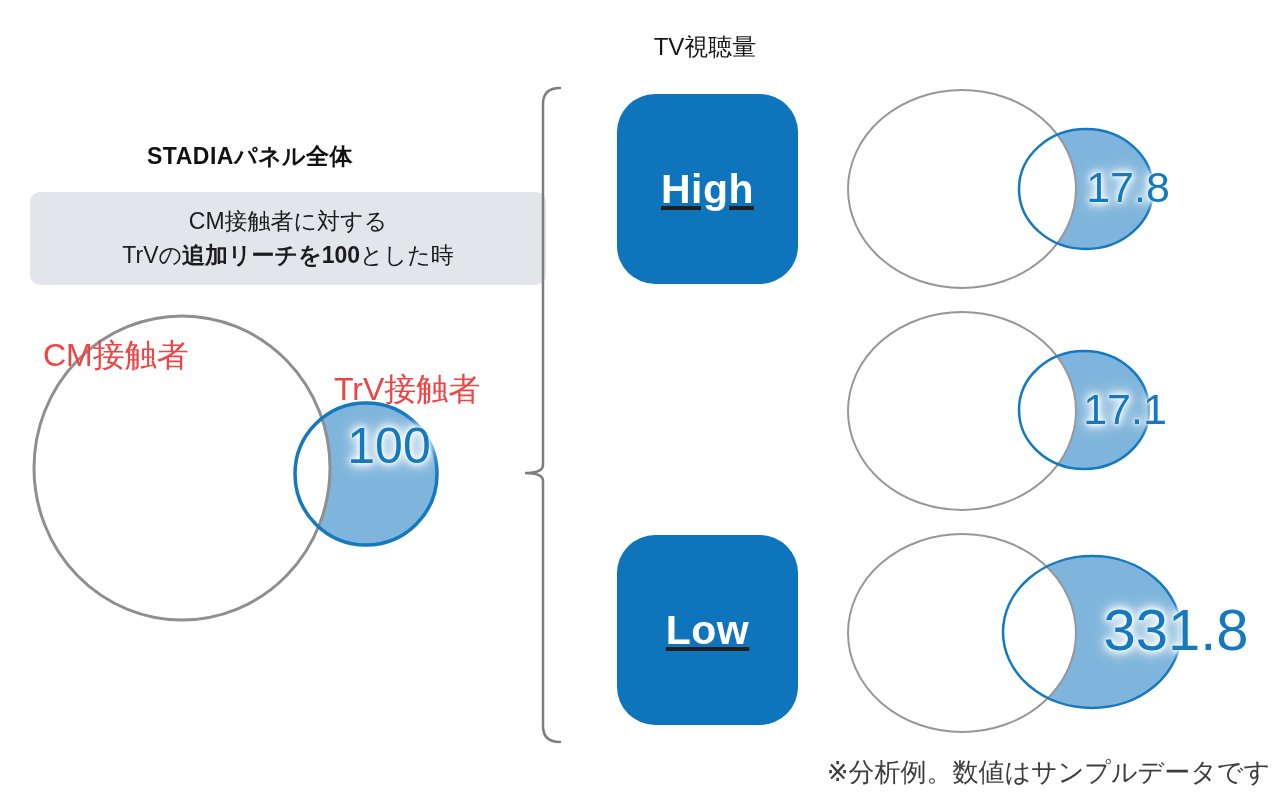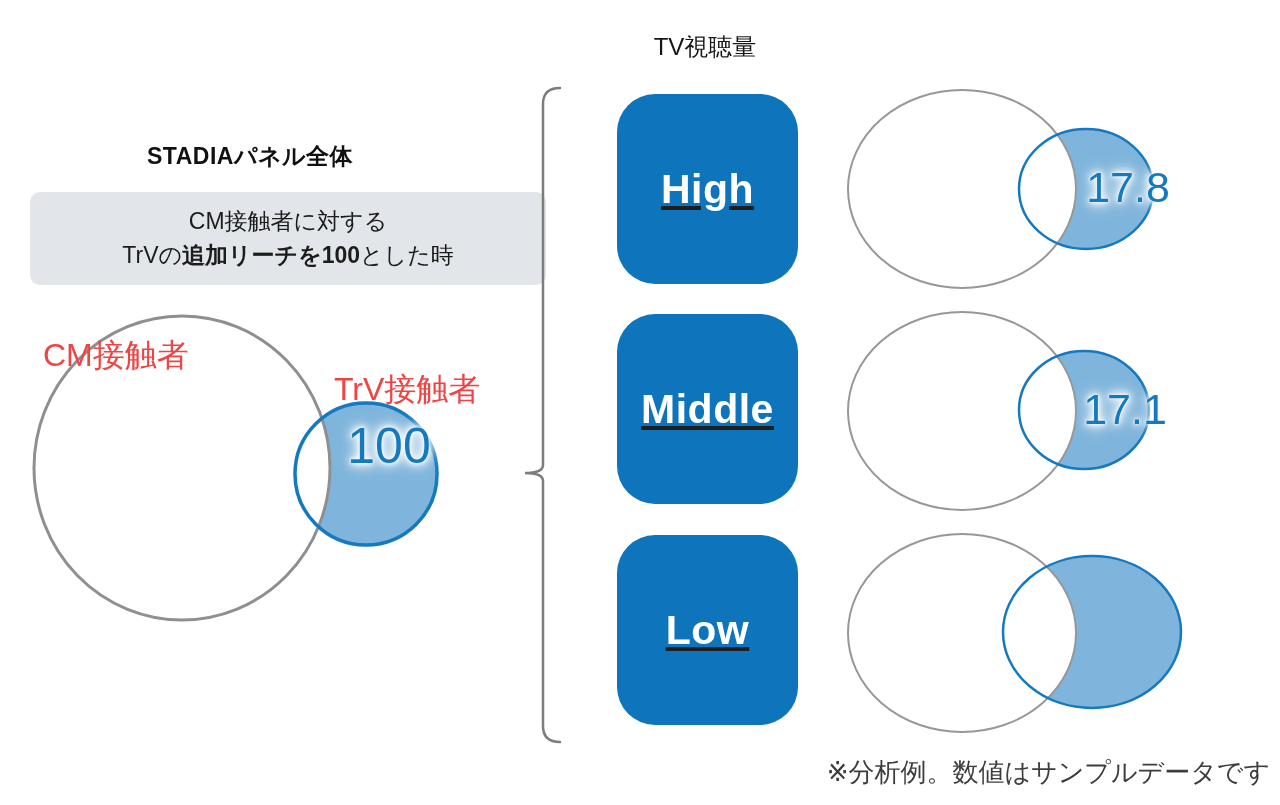--- a/index.html
+++ b/index.html
@@ -83,23 +83,20 @@
         <rect x="0" y="0" width="350" height="212" fill="#fff"></rect>
         <ellipse cx="122" cy="107" rx="114" ry="99" fill="#000"></ellipse>
       </mask>
     </defs>
     <ellipse cx="246" cy="107" rx="67" ry="60" fill="#7fb5dc" mask="url(#m-high)"></ellipse>
     <ellipse cx="122" cy="107" rx="114" ry="99" fill="none" stroke="#979797" stroke-width="2"></ellipse>
     <ellipse cx="246" cy="107" rx="67" ry="60" fill="none" stroke="#1579c0" stroke-width="2.5"></ellipse>
   </svg>
   <div class="abs venn-value v-sm" style="left:1128px;top:187px;">17.8</div>
 
-  <div class="abs level-box" style="top:314px;">
-    <span>Middle</span>
-  </div>
   <svg class="abs" style="left:840px;top:304px;" width="350" height="212" viewBox="0 0 350 212">
     <defs>
       <mask id="m-mid">
         <rect x="0" y="0" width="350" height="212" fill="#fff"></rect>
         <ellipse cx="122" cy="107" rx="114" ry="99" fill="#000"></ellipse>
       </mask>
     </defs>
     <ellipse cx="244" cy="106" rx="65" ry="59" fill="#7fb5dc" mask="url(#m-mid)"></ellipse>
     <ellipse cx="122" cy="107" rx="114" ry="99" fill="none" stroke="#979797" stroke-width="2"></ellipse>
     <ellipse cx="244" cy="106" rx="65" ry="59" fill="none" stroke="#1579c0" stroke-width="2.5"></ellipse>
@@ -113,16 +110,17 @@
     <defs>
       <mask id="m-low">
         <rect x="0" y="0" width="350" height="212" fill="#fff"></rect>
         <ellipse cx="122" cy="107" rx="114" ry="99" fill="#000"></ellipse>
       </mask>
     </defs>
     <ellipse cx="252" cy="106" rx="89" ry="76" fill="#7fb5dc" mask="url(#m-low)"></ellipse>
     <ellipse cx="122" cy="107" rx="114" ry="99" fill="none" stroke="#979797" stroke-width="2"></ellipse>
     <ellipse cx="252" cy="106" rx="89" ry="76" fill="none" stroke="#1579c0" stroke-width="2.5"></ellipse>
   </svg>
+  <div class="abs venn-value v-lg" style="left:1176px;top:630px;">331.8</div>
 
   <div class="abs footnote">※分析例。数値はサンプルデータです</div>
 
 </div>
 
 </body></html>

